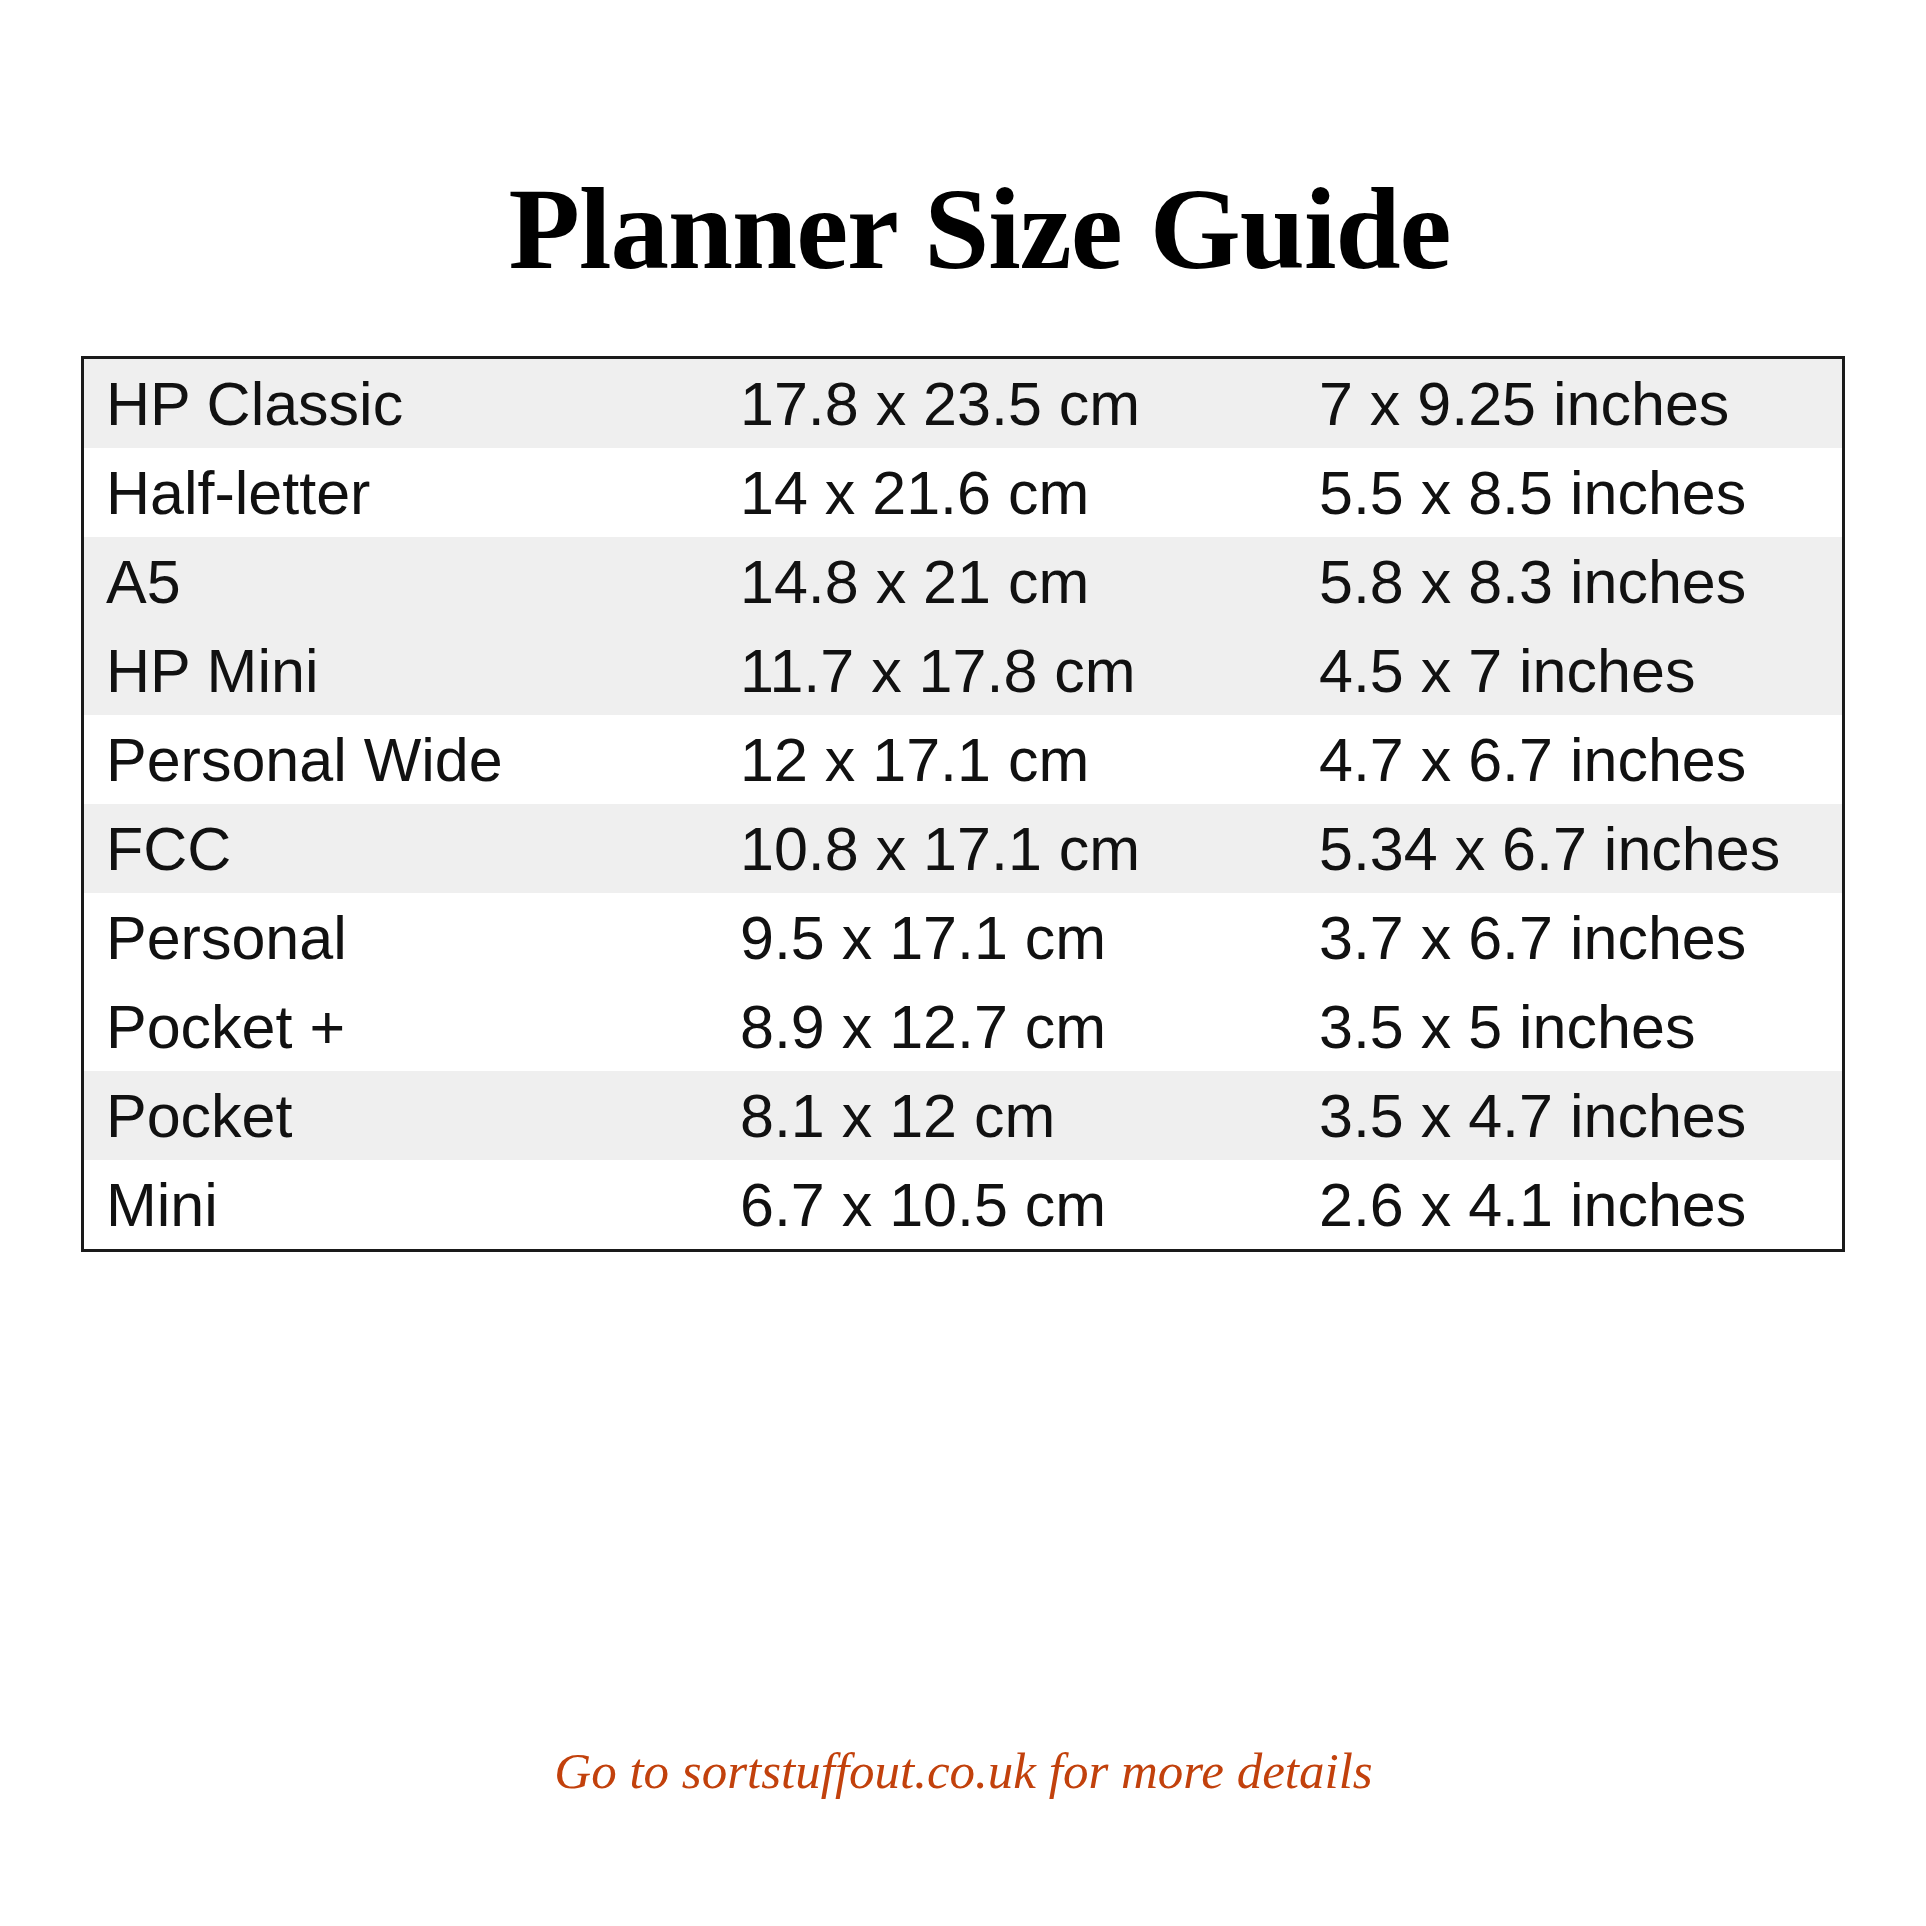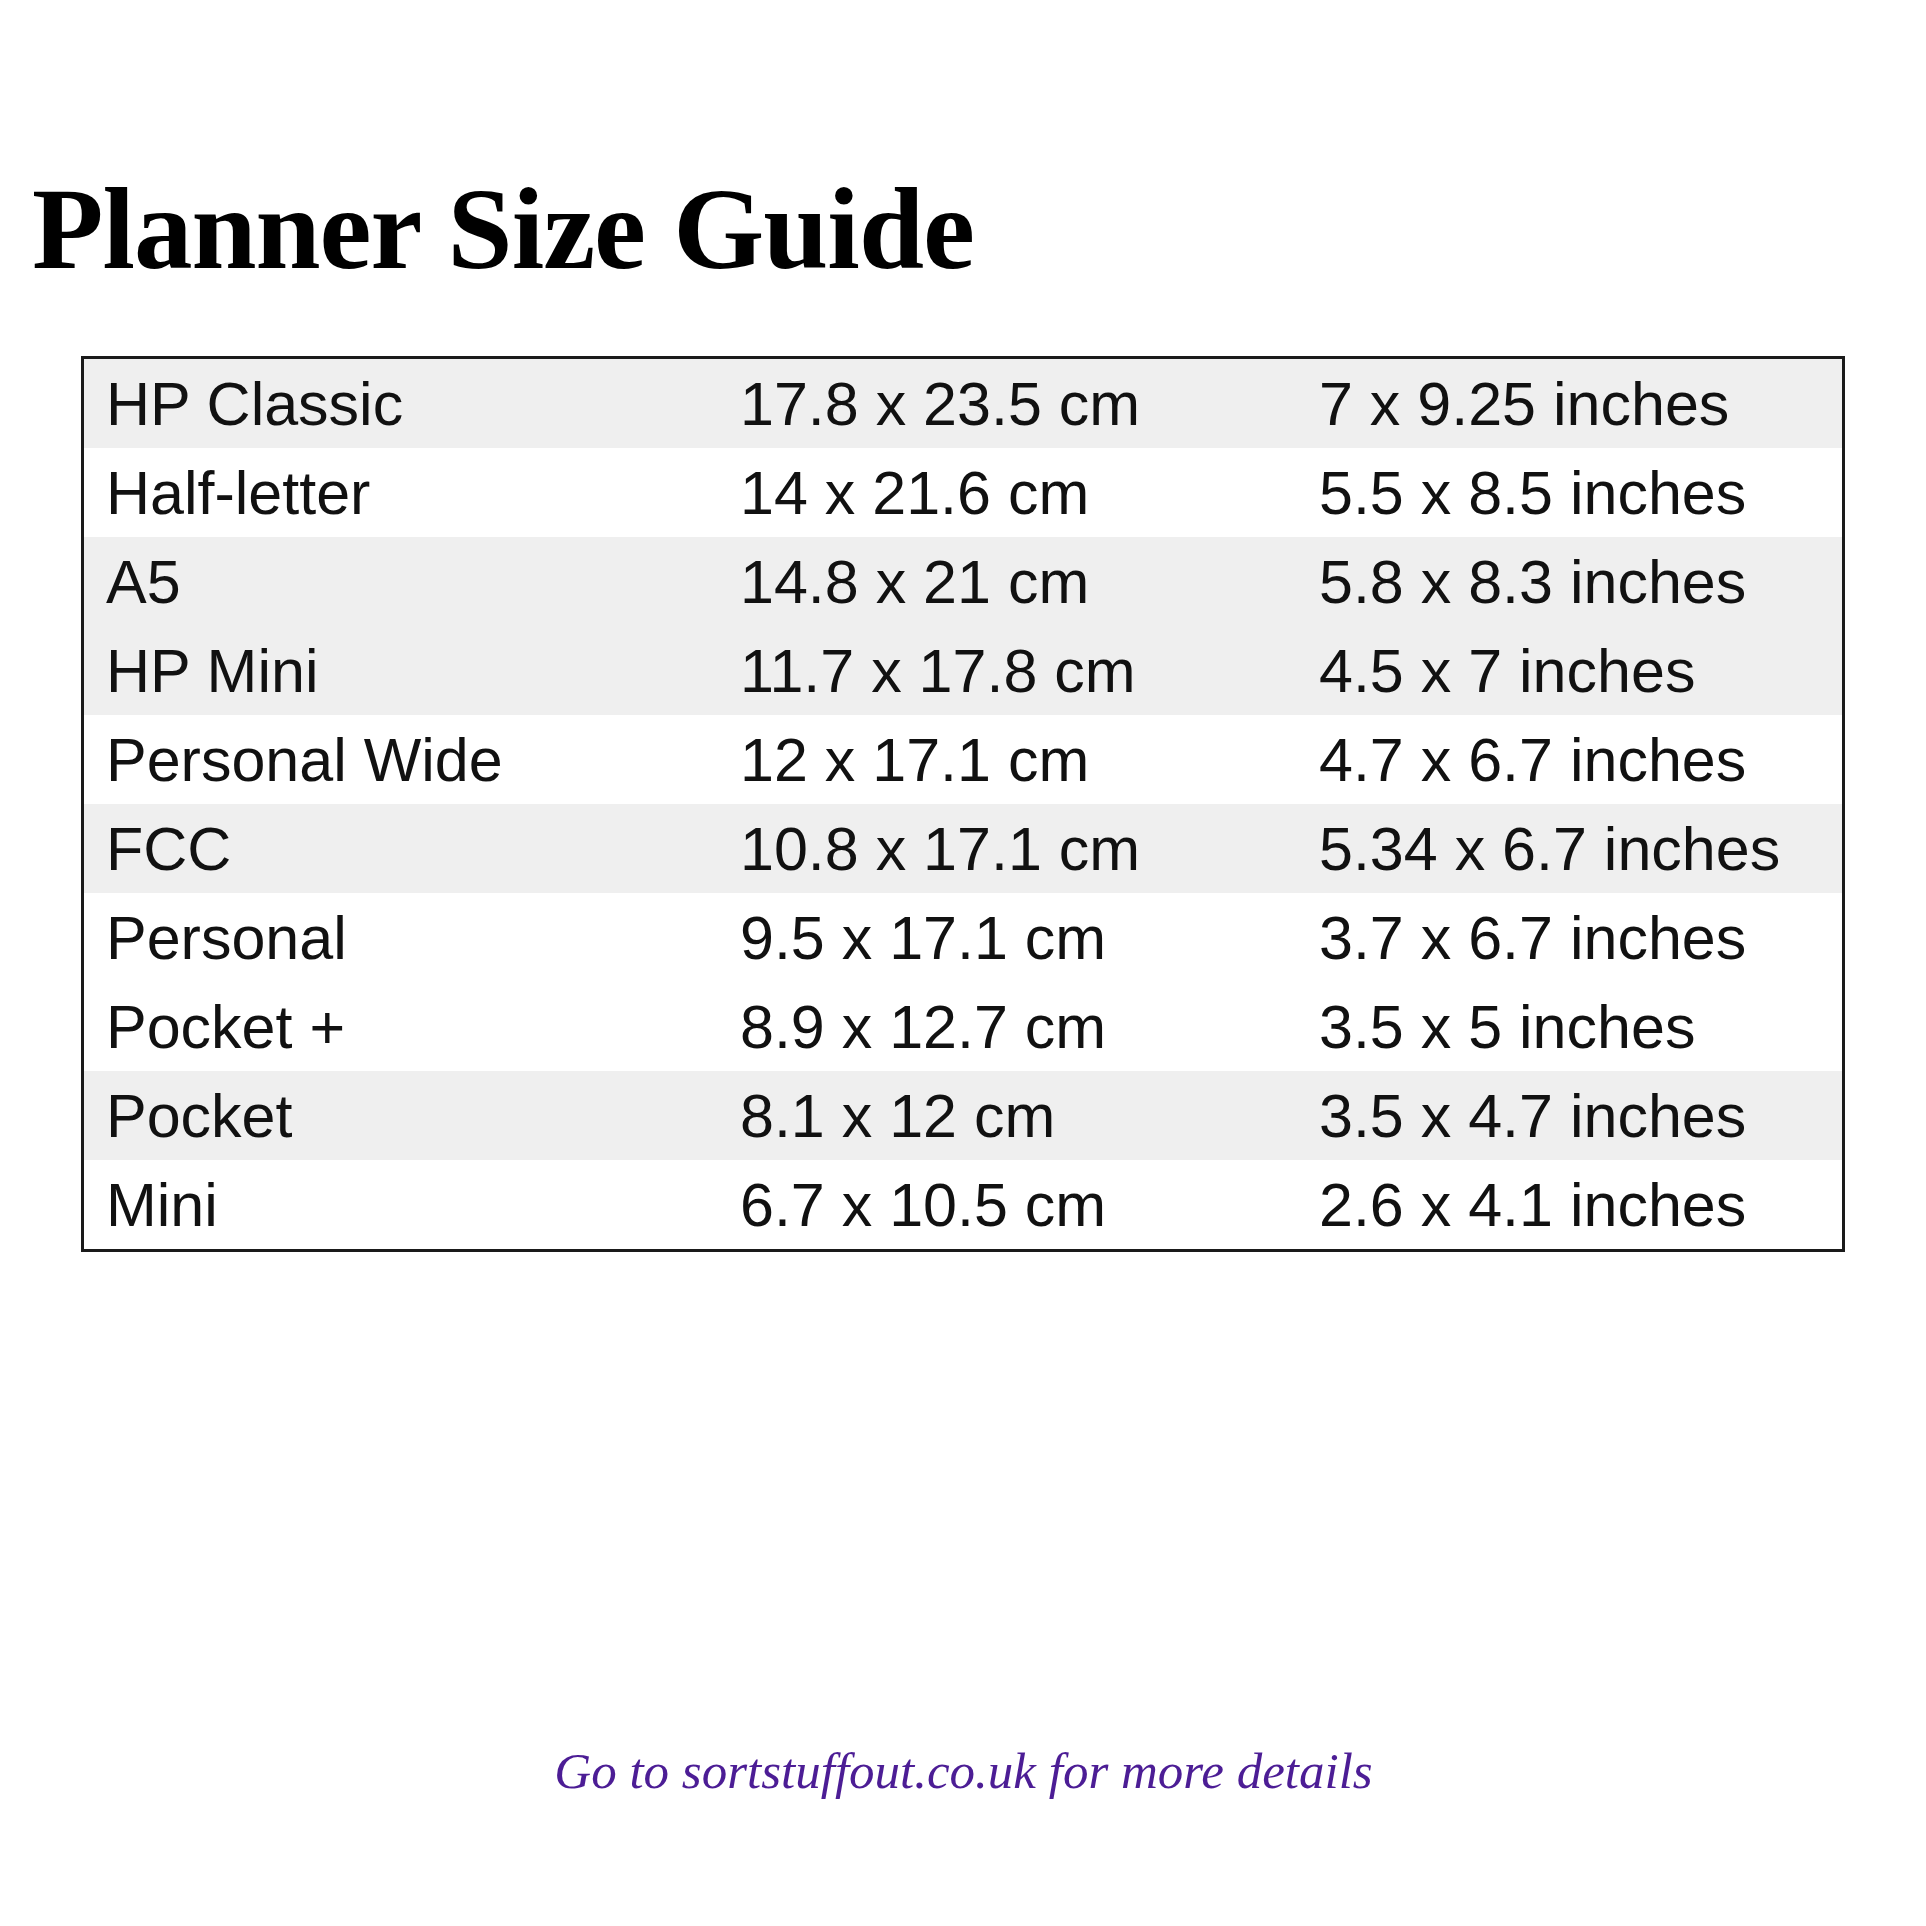--- a/index.html
+++ b/index.html
@@ -18,21 +18,21 @@
     position: relative;
     width: 1927px;
     height: 1927px;
     box-sizing: border-box;
   }
   .title {
     font-family: "Liberation Serif", serif;
     font-weight: bold;
     font-size: 117px;
     letter-spacing: -1px;
-    text-align: left;
+    text-align: center;
     color: #000000;
     padding-top: 168px;
     line-height: 1.05;
     padding-left: 32px;
   }
   .table-wrap {
     position: absolute;
     left: 81px;
     top: 356px;
     width: 1764px;
@@ -70,21 +70,21 @@
   }
   .footer-note {
     position: absolute;
     left: 0;
     right: 0;
     top: 1742px;
     text-align: center;
     font-family: "Liberation Serif", serif;
     font-style: italic;
     font-size: 51px;
-    color: #4c1d95;
+    color: #c2410c;
   }
 </style>
 </head>
 <body>
 
 <div class="page">
 
   <div class="title">Planner Size Guide</div>
 
   <div class="table-wrap">

